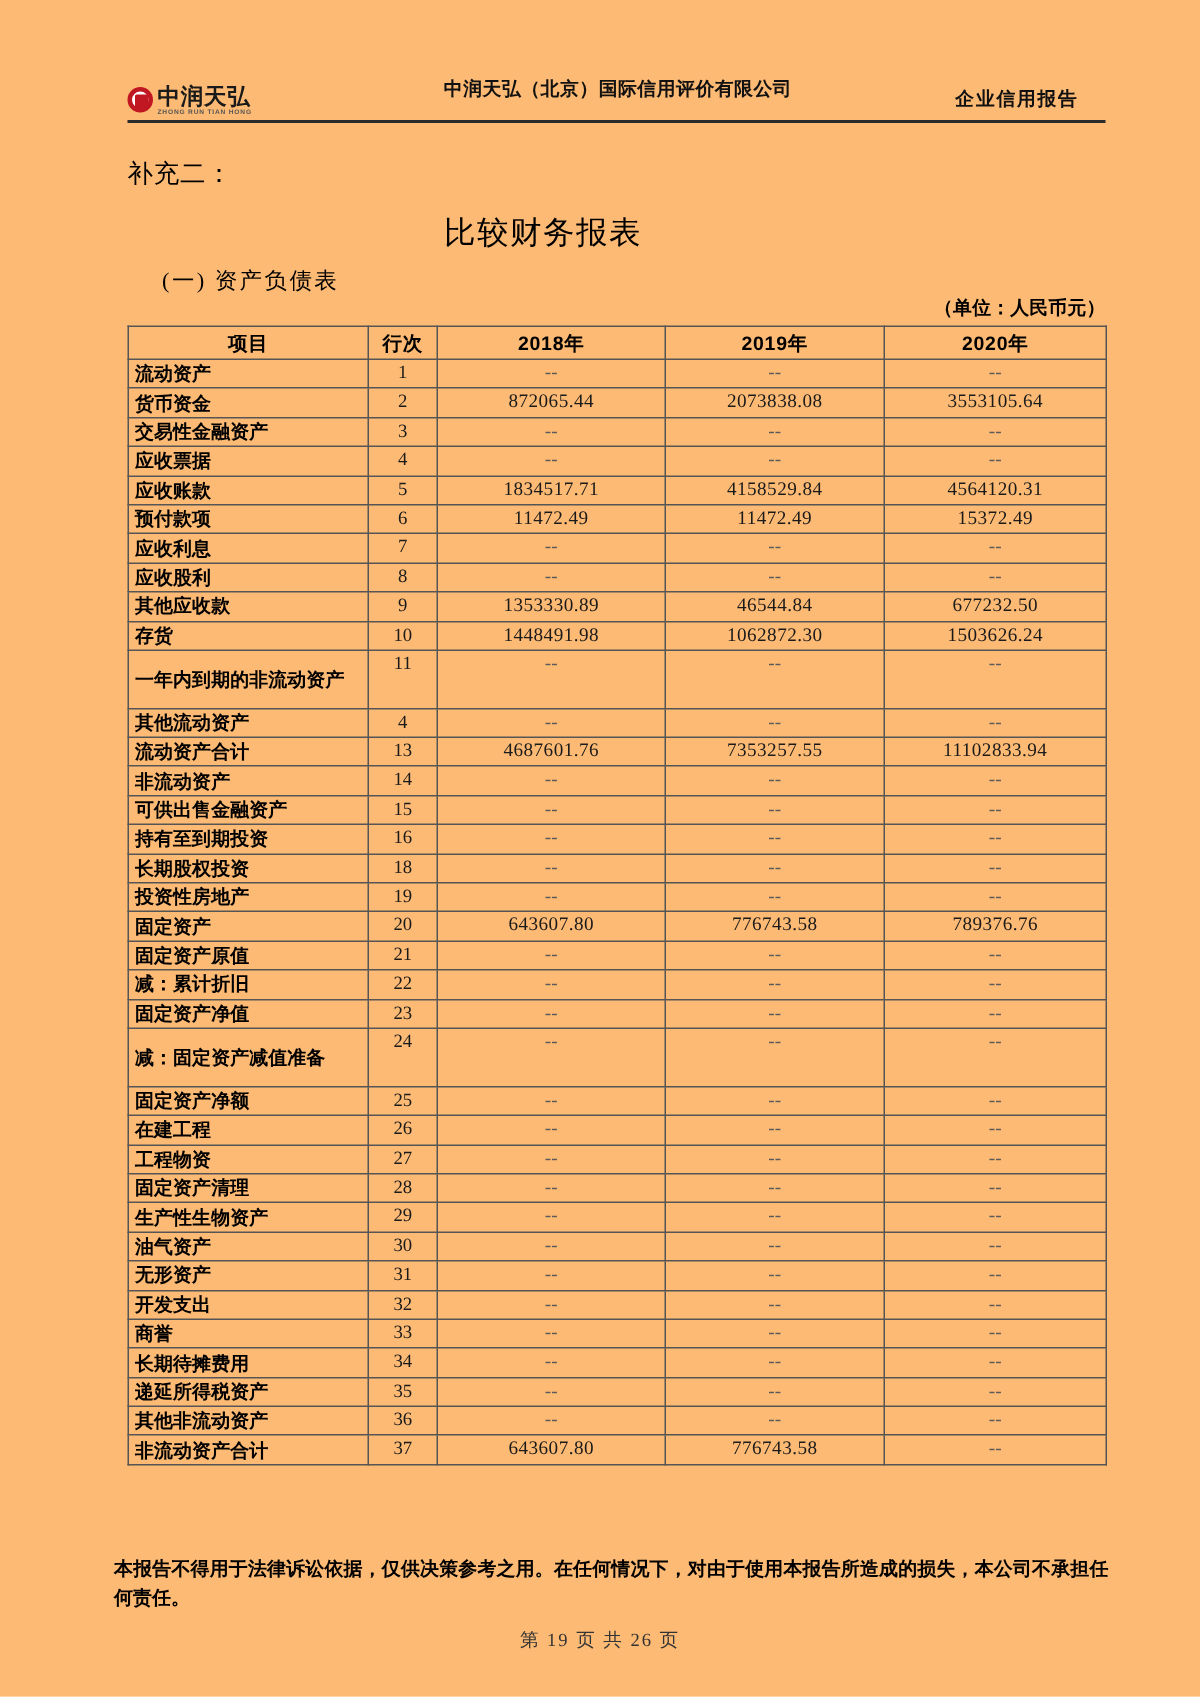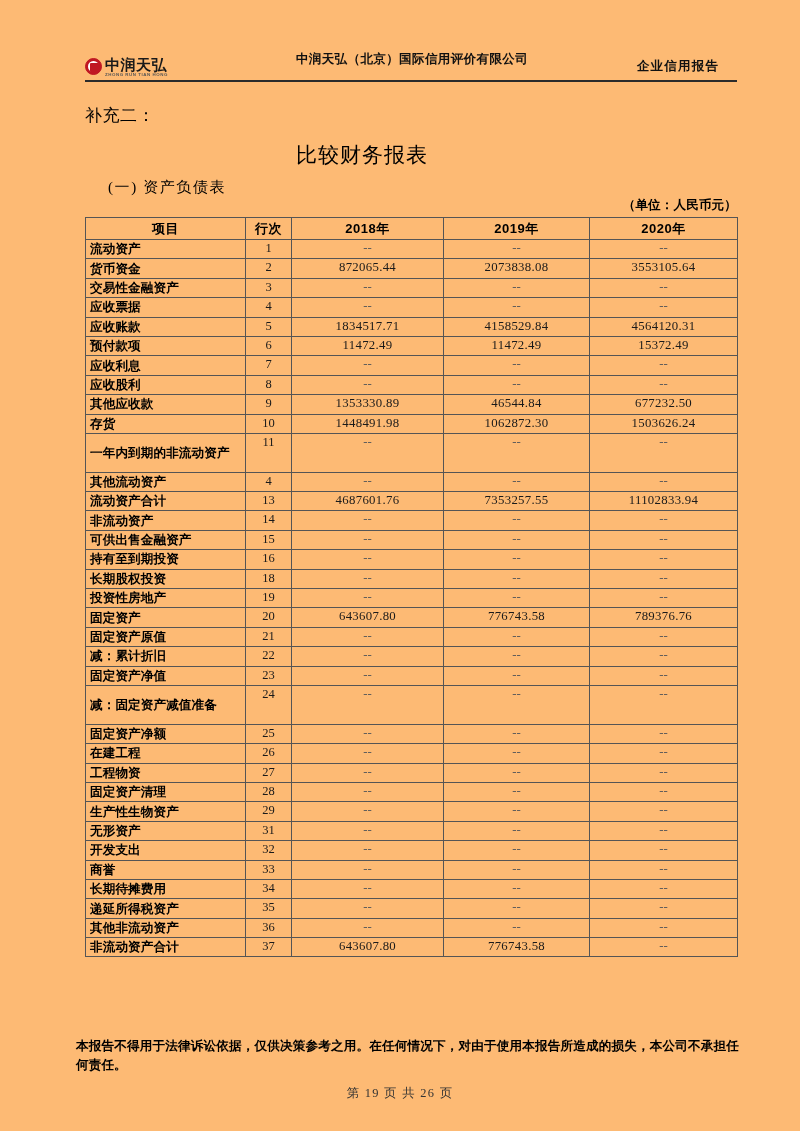--- a/index.html
+++ b/index.html
@@ -477,20 +477,27 @@
           <td class="val empty">--</td>
         </tr>
         <tr>
           <td class="item">生产性生物资产</td>
           <td class="line">29</td>
           <td class="val empty">--</td>
           <td class="val empty">--</td>
           <td class="val empty">--</td>
         </tr>
         <tr>
+          <td class="item">油气资产</td>
+          <td class="line">30</td>
+          <td class="val empty">--</td>
+          <td class="val empty">--</td>
+          <td class="val empty">--</td>
+        </tr>
+        <tr>
           <td class="item">无形资产</td>
           <td class="line">31</td>
           <td class="val empty">--</td>
           <td class="val empty">--</td>
           <td class="val empty">--</td>
         </tr>
         <tr>
           <td class="item">开发支出</td>
           <td class="line">32</td>
           <td class="val empty">--</td>

